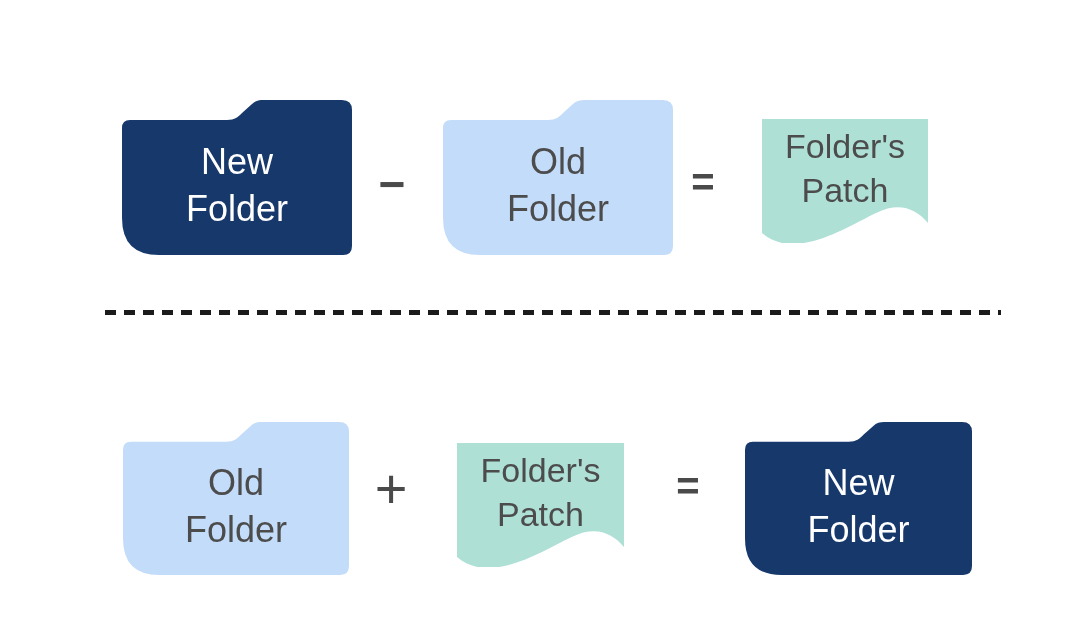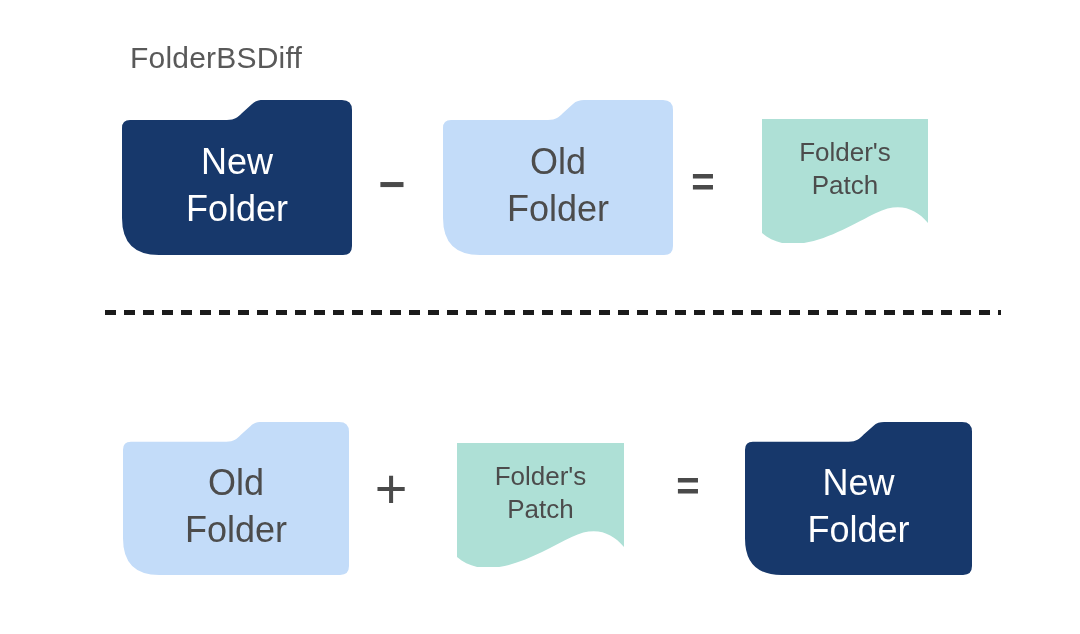--- a/index.html
+++ b/index.html
@@ -38,21 +38,21 @@
     left: 0; top: 0;
     width: 100%; height: 100%;
     display: flex;
     flex-direction: column;
     align-items: center;
     justify-content: center;
     text-align: center;
     line-height: 1.28;
   }
   .folder .label { padding-top: 16px; box-sizing: border-box; font-size: 36px; text-align: center; }
-  .patchdoc .label { padding-bottom: 24px; box-sizing: border-box; font-size: 26px; }
+  .patchdoc .label { padding-bottom: 24px; box-sizing: border-box; font-size: 34px; }
   .fill-navy  { fill: #17386B; }
   .fill-light { fill: #C3DCF9; }
   .fill-mint  { fill: #AEE0D6; }
   .text-light { color: #ffffff; }
   .text-dark  { color: #4C4C4C; }
   .operator {
     position: absolute;
     transform: translate(-50%, -50%);
     color: #4A4A4A;
     font-weight: 700;
@@ -73,21 +73,20 @@
       #1B1B1B 0px, #1B1B1B 11px,
       transparent 11px, transparent 19px
     );
   }
 </style>
 </head>
 <body>
 
 <div class="canvas">
 
-  <h2 class="section-title" style="left:130px; top:41px;">FolderBSDiff</h2>
 
   <div class="shape folder" style="left:122px; top:100px; width:230px; height:155px;">
     <svg viewBox="0 0 230 155" preserveAspectRatio="none">
       <path class="fill-navy" d="M 0 28 Q 0 20 8 20 L 105 20 C 113 20 116 17 120 13 L 130 4 C 133 1 137 0 141 0 L 220 0 Q 230 0 230 10 L 230 146 Q 230 155 221 155 L 37 155 Q 0 155 0 118 Z"></path>
     </svg>
     <div class="label text-light">
       <span>New</span>
       <span>Folder</span>
     </div>
   </div>

